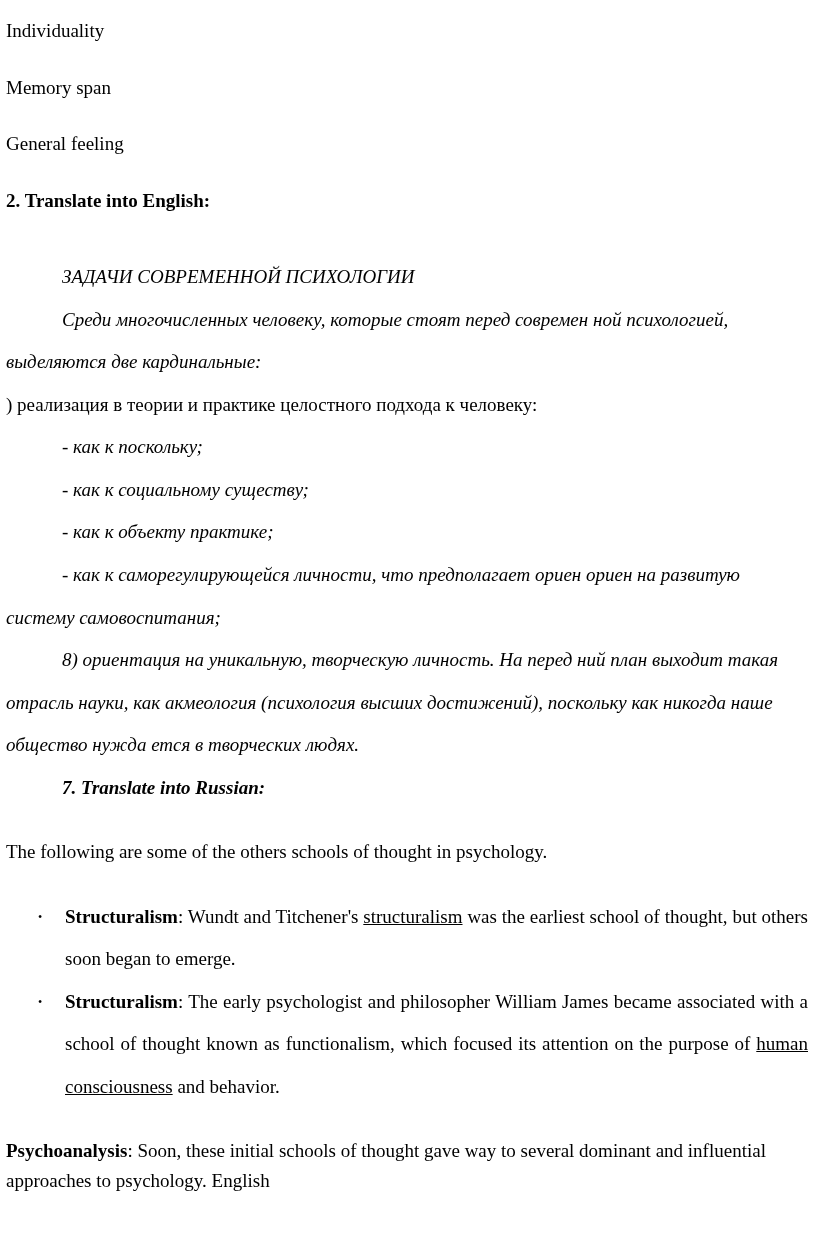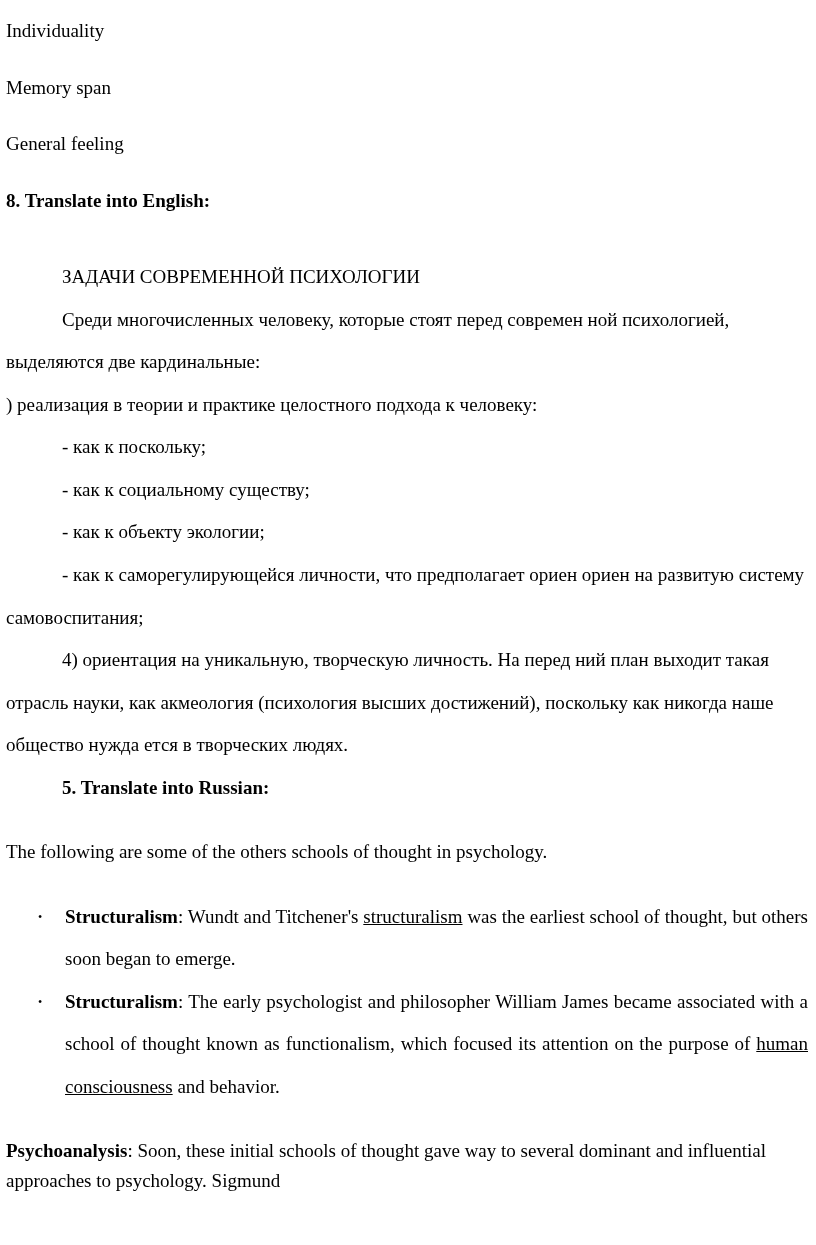--- a/index.html
+++ b/index.html
@@ -10,21 +10,21 @@
     margin: 0 auto;
     font-family: "Liberation Serif", "DejaVu Serif", serif;
     font-size: 19px;
     color: #000000;
     padding: 10px 8px 0 6px;
   }
   .para { line-height: 2.24; text-align: left; }
   .vocab { margin-bottom: 14px; }
   .heading { font-weight: bold; }
   .h8 { margin-bottom: 34px; }
-  .indent { text-indent: 56px; }
+  .indent { text-indent: 56px; font-style: italic; }
   .mb22 { margin-bottom: 22px; }
   .bullet-item {
     position: relative;
     padding-left: 59px;
     line-height: 2.24;
     text-align: justify;
   }
   .bullet-marker {
     position: absolute;
     left: 32px;
@@ -36,42 +36,42 @@
   .u { text-decoration: underline; }
   .final { line-height: 1.6; margin-top: 27px; }
 </style>
 </head>
 <body>
 
 <p class="para vocab">Individuality</p>
 <p class="para vocab">Memory span</p>
 <p class="para vocab">General feeling</p>
 
-<p class="para heading h8">8. Translate into English:</p>
+<p class="para heading h8">2. Translate into English:</p>
 
 <p class="para indent">ЗАДАЧИ СОВРЕМЕННОЙ ПСИХОЛОГИИ</p>
 
 <p class="para indent">Среди многочисленных человеку, которые стоят перед современ ной психологией, выделяются две кардинальные:</p>
 
 <p class="para">) реализация в теории и практике целостного подхода к человеку:</p>
 
 <p class="para indent">- как к поскольку;</p>
 <p class="para indent">- как к социальному существу;</p>
-<p class="para indent">- как к объекту экологии;</p>
+<p class="para indent">- как к объекту практике;</p>
 <p class="para indent">- как к саморегулирующейся личности, что предполагает ориен ориен на развитую систему самовоспитания;</p>
 
-<p class="para indent">4) ориентация на уникальную, творческую личность. На перед ний план выходит такая отрасль науки, как акмеология (психология высших достижений), поскольку как никогда наше общество нужда ется в творческих людях.</p>
+<p class="para indent">8) ориентация на уникальную, творческую личность. На перед ний план выходит такая отрасль науки, как акмеология (психология высших достижений), поскольку как никогда наше общество нужда ется в творческих людях.</p>
 
-<p class="para heading indent mb22">5. Translate into Russian:</p>
+<p class="para heading indent mb22">7. Translate into Russian:</p>
 
 <p class="para mb22">The following are some of the others schools of thought in psychology.</p>
 
 <div class="bullet-item">
   <span class="bullet-marker">•</span><span class="term">Structuralism</span><span>: Wundt and Titchener's </span><span class="u">structuralism</span><span> was the earliest school of thought, but others soon began to emerge.</span>
 </div>
 
 <div class="bullet-item">
   <span class="bullet-marker">•</span><span class="term">Structuralism</span><span>: The early psychologist and philosopher William James became associated with a school of thought known as functionalism, which focused its attention on the purpose of </span><span class="u">human consciousness</span><span> and behavior.</span>
 </div>
 
 <p class="para final">
-  <span class="term">Psychoanalysis</span><span>: Soon, these initial schools of thought gave way to several dominant and influential approaches to psychology. Sigmund</span>
+  <span class="term">Psychoanalysis</span><span>: Soon, these initial schools of thought gave way to several dominant and influential approaches to psychology. English</span>
 </p>
 
 </body></html>

